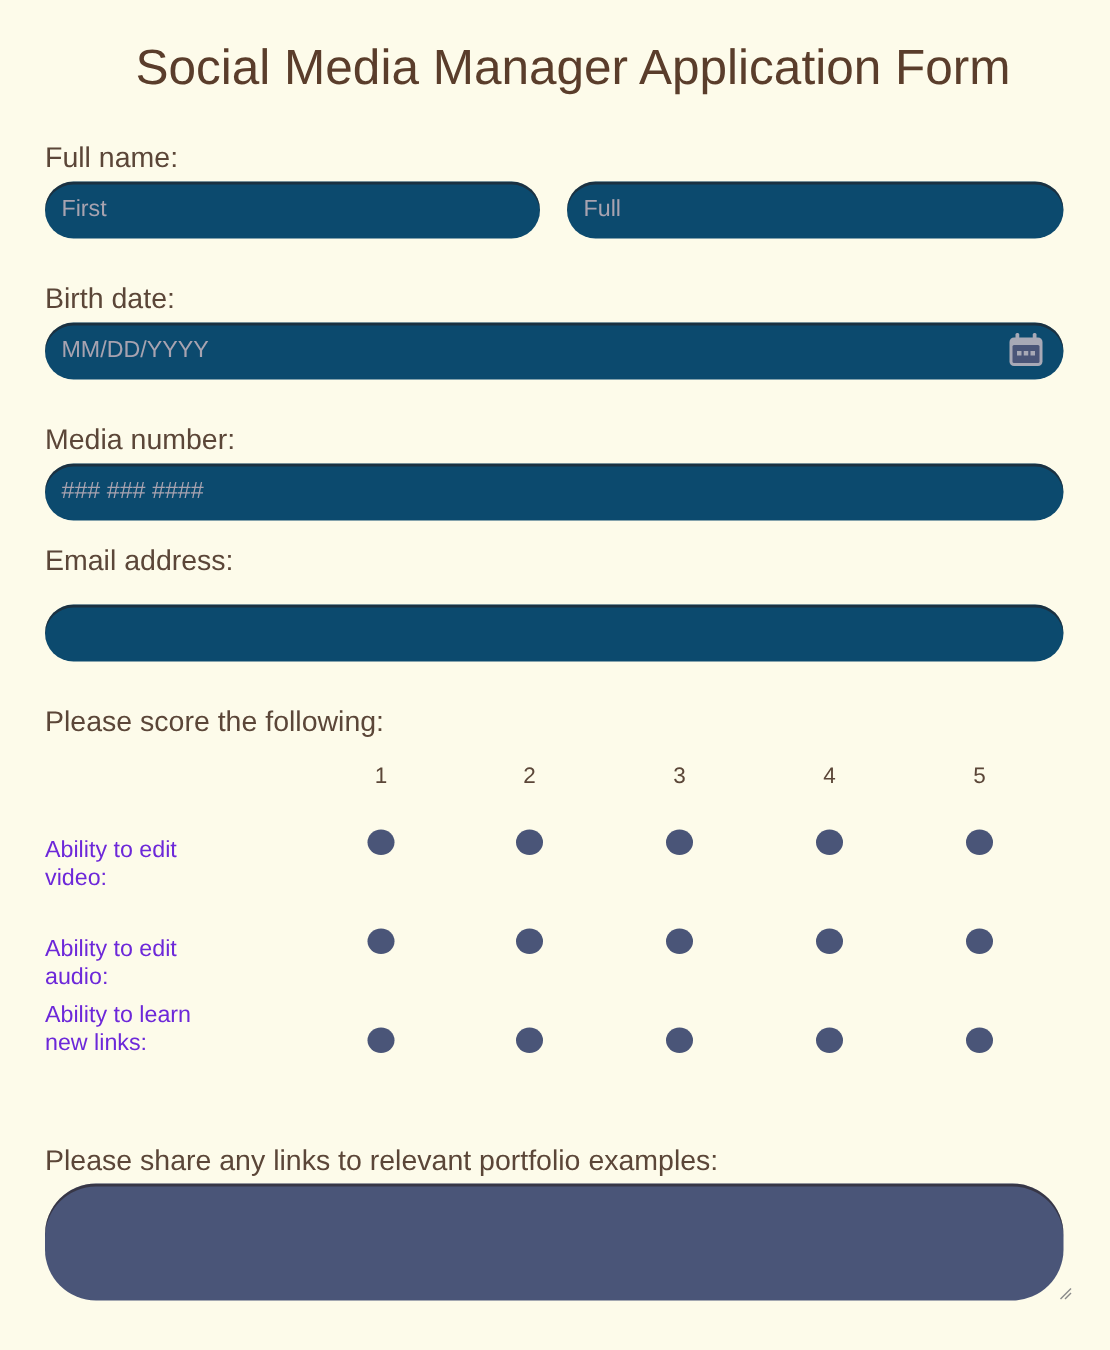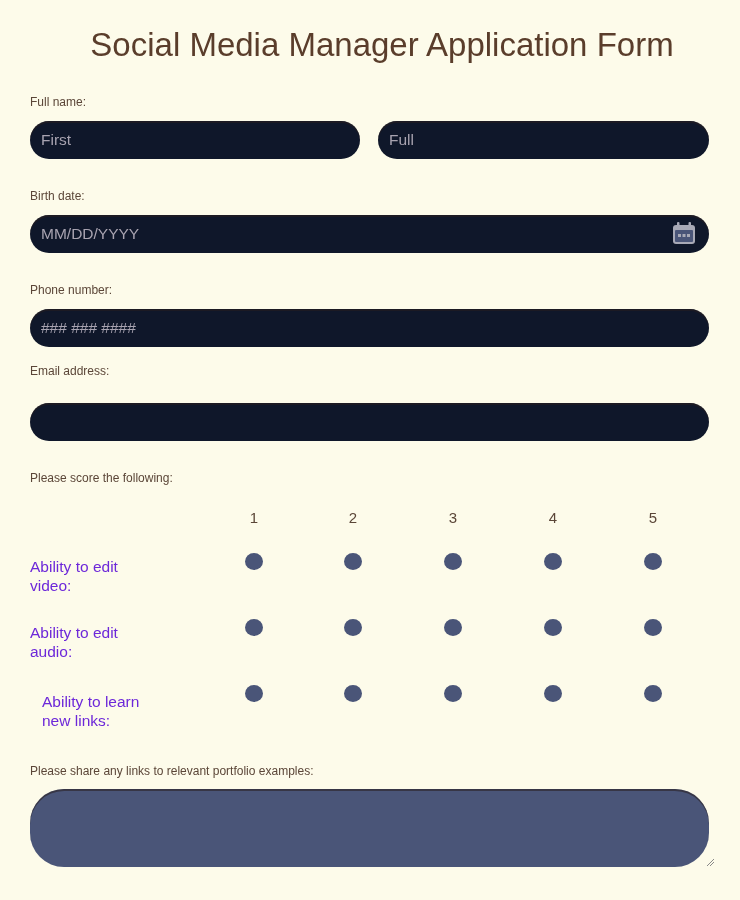--- a/index.html
+++ b/index.html
@@ -5,23 +5,23 @@
   html, body { margin:0; padding:0; }
   body {
     width:740px; height:900px; background:#fdfbea;
     font-family:"Liberation Sans", sans-serif; color:#5b4638;
     position:relative; overflow:hidden;
   }
   .title {
     position:absolute; left:12px; top:26px; width:740px; text-align:center;
     font-size:33px; color:#5a3d2b; font-weight:normal; margin:0;
   }
-  .label { position:absolute; left:30px; font-size:12px; color:#5b4638; }
+  .label { position:absolute; left:30px; font-size:19px; color:#5b4638; }
   .field {
-    position:absolute; height:38px; background:#0f172a; border-radius:19px;
+    position:absolute; height:38px; background:#0c4a6e; border-radius:19px;
     box-shadow: inset 0 2px 0 rgba(40,30,30,0.55);
     box-sizing:border-box; padding-left:11px; display:flex; align-items:center;
   }
   .ph { color:#a8a3b0; font-size:15.5px; }
   .cal {
     position:absolute; right:12px; top:7px; width:26px; height:24px;
   }
   .colnum { position:absolute; top:509px; width:20px; text-align:center; font-size:15px; color:#5b4638; }
   .rowlabel { position:absolute; left:30px; font-size:15.5px; line-height:19px; color:#6d28d9; }
   .dot {
@@ -54,21 +54,21 @@
     <rect x="2" y="3" width="22" height="19" rx="3" fill="#a8a9b6"></rect>
     <rect x="6" y="0" width="2.5" height="5" rx="1" fill="#a8a9b6"></rect>
     <rect x="17.5" y="0" width="2.5" height="5" rx="1" fill="#a8a9b6"></rect>
     <rect x="4" y="8" width="18" height="12" rx="1" fill="#4a5578"></rect>
     <rect x="7" y="12" width="3" height="3" fill="#a8a9b6"></rect>
     <rect x="11.5" y="12" width="3" height="3" fill="#a8a9b6"></rect>
     <rect x="16" y="12" width="3" height="3" fill="#a8a9b6"></rect>
   </svg>
 </div>
 
-<div class="label" style="top:283px;">Phone number:</div>
+<div class="label" style="top:283px;">Media number:</div>
 <div class="field" style="left:30px; top:309px; width:679px;">
   <span class="ph">### ### ####</span>
 </div>
 
 <div class="label" style="top:364px;">Email address:</div>
 <div class="field" style="left:30px; top:403px; width:679px;"></div>
 
 <div class="label" style="top:471px;">Please score the following:</div>
 
 <div class="colnum" style="left:244px;">1</div>
@@ -90,21 +90,21 @@
 <div class="rowlabel" style="top:623px;">
   <div>Ability to edit</div>
   <div>audio:</div>
 </div>
 <div class="dot" style="left:245px; top:619px;"></div>
 <div class="dot" style="left:344px; top:619px;"></div>
 <div class="dot" style="left:444px; top:619px;"></div>
 <div class="dot" style="left:544px; top:619px;"></div>
 <div class="dot" style="left:644px; top:619px;"></div>
 
-<div class="rowlabel" style="top:692px;margin-left:12px;">
+<div class="rowlabel" style="top:667px;">
   <div>Ability to learn</div>
   <div>new links:</div>
 </div>
 <div class="dot" style="left:245px; top:685px;"></div>
 <div class="dot" style="left:344px; top:685px;"></div>
 <div class="dot" style="left:444px; top:685px;"></div>
 <div class="dot" style="left:544px; top:685px;"></div>
 <div class="dot" style="left:644px; top:685px;"></div>
 
 <div class="label" style="top:764px;">Please share any links to relevant portfolio examples:</div>

